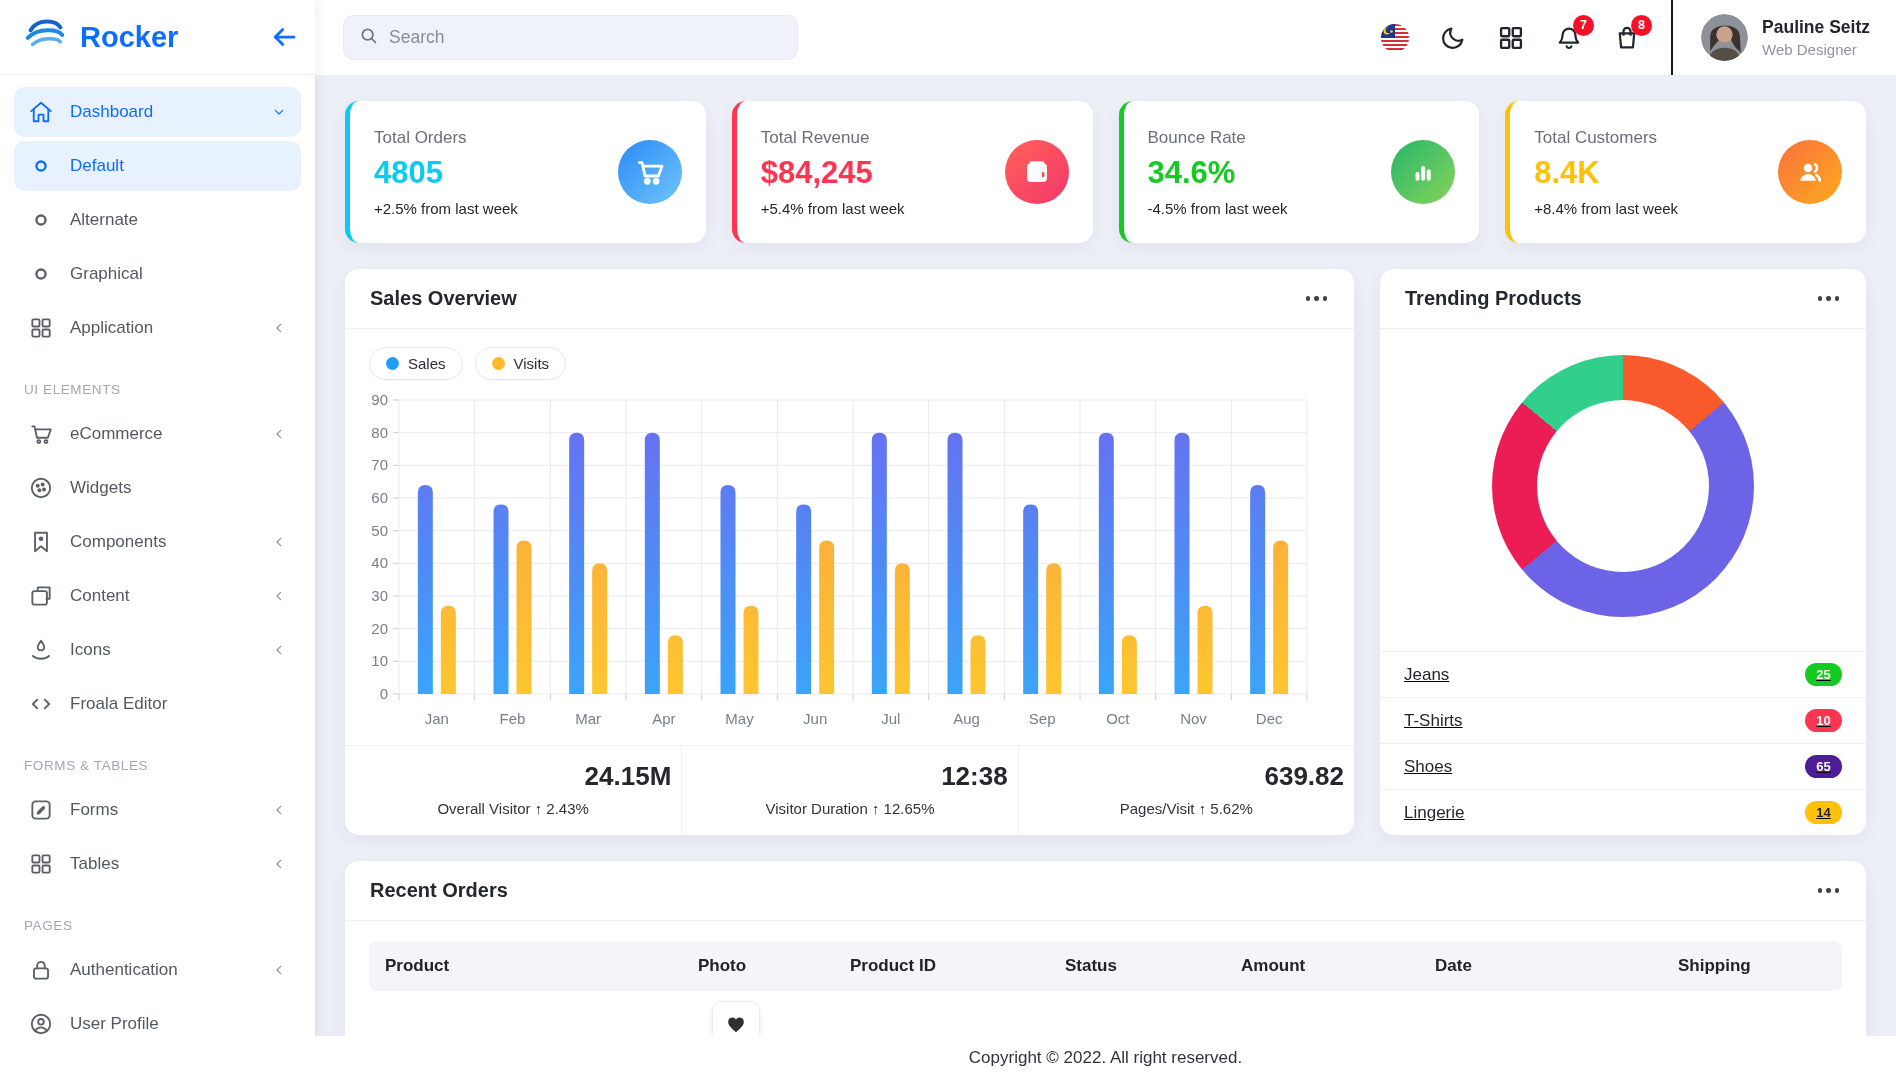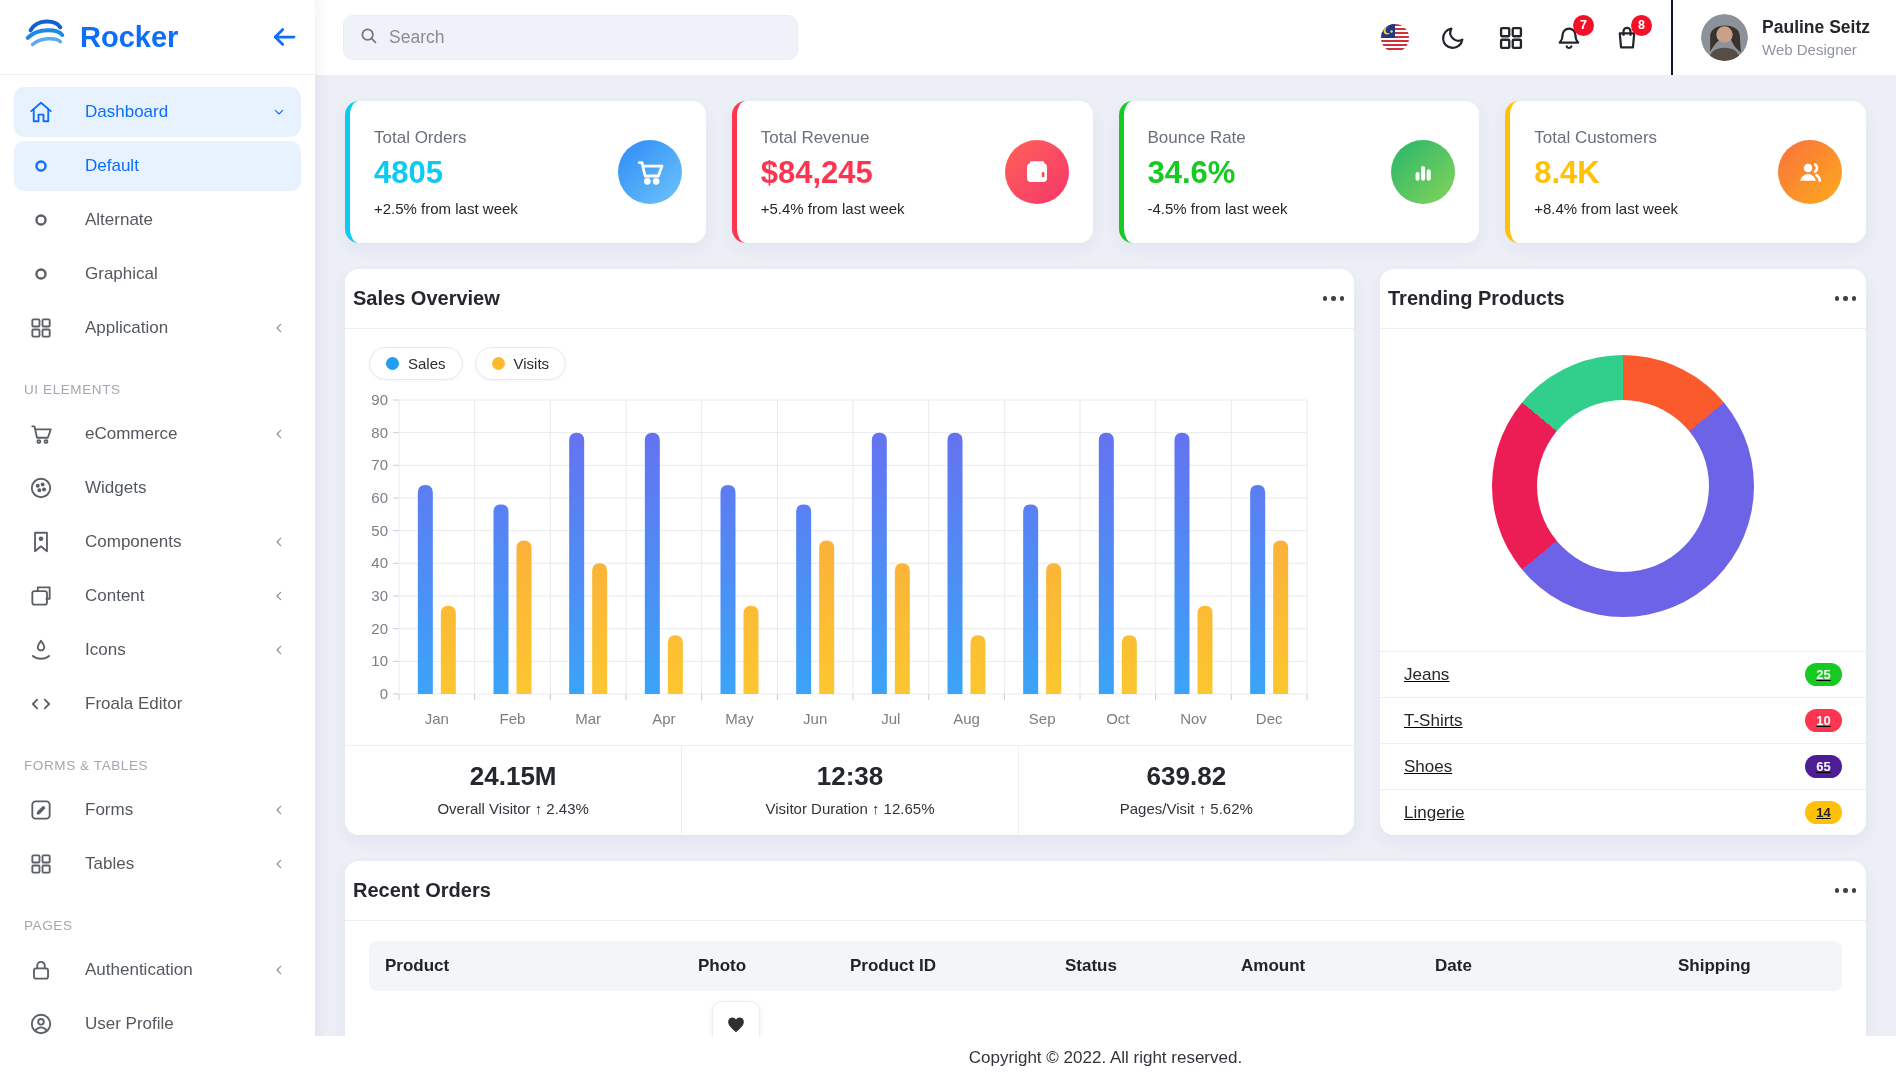--- a/index.html
+++ b/index.html
@@ -7,21 +7,21 @@
   body { position:relative; background:#edeff7; font-family:"Liberation Sans", sans-serif; }
 
   
   .sidebar { position:absolute; left:0; top:0; width:315px; height:1080px; background:#fff;
              box-shadow:0 0 14px rgba(40,50,90,.10); z-index:20; }
   .logo-row { height:75px; display:flex; align-items:center; padding:0 16px 0 22px; border-bottom:1px solid #eef0f4; }
   .ltxt { font-size:29px; font-weight:bold; color:#0d6efd; margin-left:12px; flex:1; }
   .back-arrow { width:30px; height:30px; color:#0d6efd; cursor:pointer; }
   .back-arrow svg { width:100%; height:100%; }
   .menu { padding:8px 0 0; }
-  .mitem { height:50px; margin:4px 14px; border-radius:10px; display:flex; align-items:center; gap:31px;
+  .mitem { height:50px; margin:4px 14px; border-radius:10px; display:flex; align-items:center; gap:16px;
            padding:0 14px; color:#54595f; font-size:17px; cursor:pointer; }
   .mitem .micon { width:26px; height:26px; color:#5b6066; flex:none; }
   .mitem .micon svg { width:100%; height:100%; }
   .mitem.active { background:#e8f2fe; color:#0d6efd; }
   .mitem.active .micon, .mitem.active .mchev { color:#0d6efd; }
   .mchev { margin-left:auto; width:16px; height:16px; color:#8c9097; }
   .mchev svg { width:100%; height:100%; }
   .msec { padding:25px 0 8px 24px; font-size:13.5px; color:#a3a7b2; letter-spacing:.6px; }
 
   
@@ -52,34 +52,34 @@
   .scard .t { font-size:17px; color:#6a707b; }
   .scard .v { font-size:31px; font-weight:bold; margin:7px 0 9px; }
   .scard .c { font-size:15px; color:#23262b; }
   .sicon { width:64px; height:64px; border-radius:50%; margin-left:auto; display:flex; align-items:center; justify-content:center; }
   .sicon svg { width:32px; height:32px; }
 
   .row2 { display:flex; gap:26px; margin-top:26px; }
   .card { background:#fff; border-radius:14px; box-shadow:0 6px 16px rgba(38,48,94,.06); }
   .sales { width:1009px; height:566px; display:flex; flex-direction:column; }
   .trend { flex:1; height:566px; display:flex; flex-direction:column; }
-  .chead { height:60px; display:flex; align-items:center; padding:0 8px; border-bottom:1px solid #eef0f4; flex:none; }
+  .chead { height:60px; display:flex; align-items:center; padding:0 25px; border-bottom:1px solid #eef0f4; flex:none; }
   .chead h2 { font-size:20px; color:#24272c; font-weight:bold; }
   .dots { margin-left:auto; display:flex; gap:4px; cursor:pointer; padding:8px 2px; }
   .dots i { width:4.5px; height:4.5px; background:#3c4148; border-radius:50%; }
 
   .legend { display:flex; gap:12px; padding:18px 24px 4px; }
   .lpill { display:flex; align-items:center; gap:9px; border:1px solid #e4e7ef; border-radius:20px;
            padding:7px 16px; font-size:15px; color:#2a2e34; box-shadow:0 1px 2px rgba(0,0,0,.04); cursor:pointer; }
   .ldot { width:13px; height:13px; border-radius:50%; }
   #bar-chart { display:block; margin:2px 12px 0; }
   .sstats { margin-top:auto; border-top:1px solid #eef0f4; display:grid; grid-template-columns:1fr 1fr 1fr; }
   .sstat { padding:15px 10px 18px; text-align:center; }
   .sstat + .sstat { border-left:1px solid #eef0f4; }
-  .sv { font-size:26px; font-weight:bold; color:#24272c; }
+  .sv { font-size:26px; font-weight:bold; color:#24272c;text-align:right; }
   .sl { font-size:15px; color:#31343a; margin-top:8px; }
 
   .donut-wrap { display:flex; justify-content:center; padding-top:26px; }
   .donut { width:262px; height:262px; border-radius:50%; position:relative; }
   .donut .hole { position:absolute; inset:45px; background:#fff; border-radius:50%; }
   .plist { margin-top:auto;text-decoration:underline; }
   .prow { display:flex; align-items:center; justify-content:space-between; padding:11px 24px;
           border-top:1px solid #eef0f4; font-size:17px; color:#24272c; cursor:pointer; }
   .pbadge { min-width:37px; text-align:center; padding:4px 10px; border-radius:13px; font-size:13px; font-weight:bold; }
 

